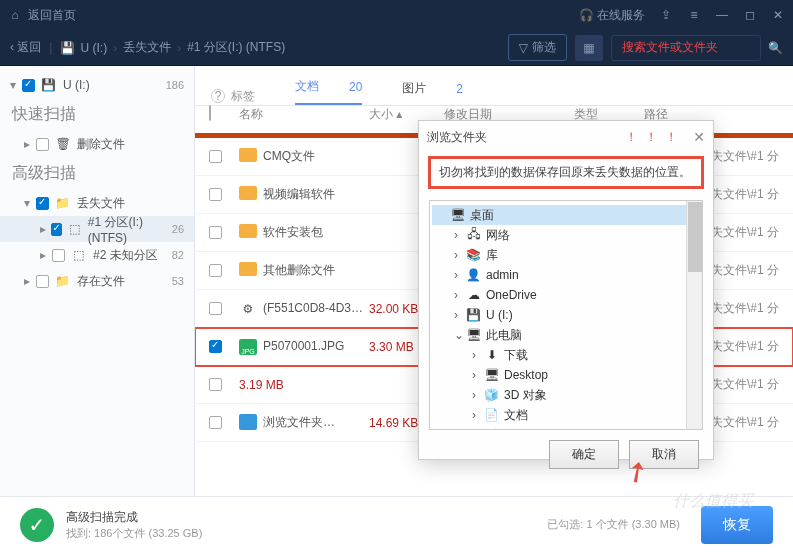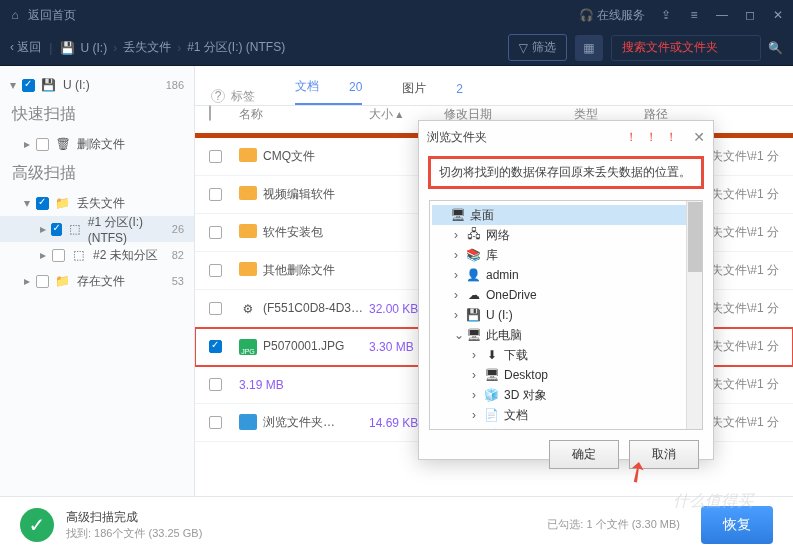--- a/index.html
+++ b/index.html
@@ -29,21 +29,21 @@
 .ficon{width:16px;height:14px;margin-right:6px;display:inline-flex;align-items:center;justify-content:center}
 .content{flex:1;background:#fff;display:flex;flex-direction:column}
 .tabs{height:40px;display:flex;align-items:flex-end;border-bottom:1px solid #e3e6ea;padding:0 16px;gap:40px}
 .tab{display:flex;align-items:center;gap:30px;color:#555;padding:8px 0}
 .tab.active{color:#5a8def;border-bottom:2px solid #5a8def}
 .tab .tcnt{color:#5a8def}
 .thead{height:32px;display:flex;align-items:flex-start;border-bottom:5px solid #c2410c;padding:0 14px;color:#888;font-size:11px}
 .thead .c1{width:30px}.thead .c2{width:130px}.thead .c3{width:75px}.thead .c4{width:130px}.thead .c5{width:70px}.thead .c6{flex:1}
 .filelist{flex:1;overflow:hidden}
 .frow{height:38px;display:flex;align-items:center;padding:0 14px;border-bottom:1px solid #f0f2f4;color:#555}
-.frow .c1{width:30px;display:flex}.frow .c2{width:130px;display:flex;gap:6px;overflow:hidden;white-space:nowrap;text-overflow:ellipsis}.frow .c3{width:75px;color:#8b5cf6}.frow .c6{flex:1;color:#888;white-space:nowrap;overflow:hidden;text-overflow:ellipsis;text-align:right}
+.frow .c1{width:30px;display:flex}.frow .c2{width:130px;display:flex;gap:6px;overflow:hidden;white-space:nowrap;text-overflow:ellipsis}.frow .c3{width:75px;color:#b91c1c}.frow .c6{flex:1;color:#888;white-space:nowrap;overflow:hidden;text-overflow:ellipsis;text-align:right}
 .redbox{outline:2px solid #e74c3c;outline-offset:-1px}
 .foldericon{width:18px;height:14px;background:#f5b041;border-radius:2px}
 .jpgicon{width:18px;height:16px;background:#27ae60;color:#fff;font-size:7px;display:flex;align-items:end;justify-content:center;border-radius:2px}
 .docicon{width:18px;height:16px;background:#3498db;border-radius:2px}
 .geicon{width:18px;height:16px;display:flex;align-items:center;justify-content:center}
 .status{height:56px;background:#fff;border-top:1px solid #e3e6ea;display:flex;align-items:center;padding:0 20px}
 .okicon{width:34px;height:34px;border-radius:50%;background:#27ae60;color:#fff;font-size:20px;display:flex;align-items:center;justify-content:center;margin-right:12px}
 .status .stext{color:#444}
 .status .ssub{color:#999;font-size:11px}
 .status .sspacer{flex:1}

